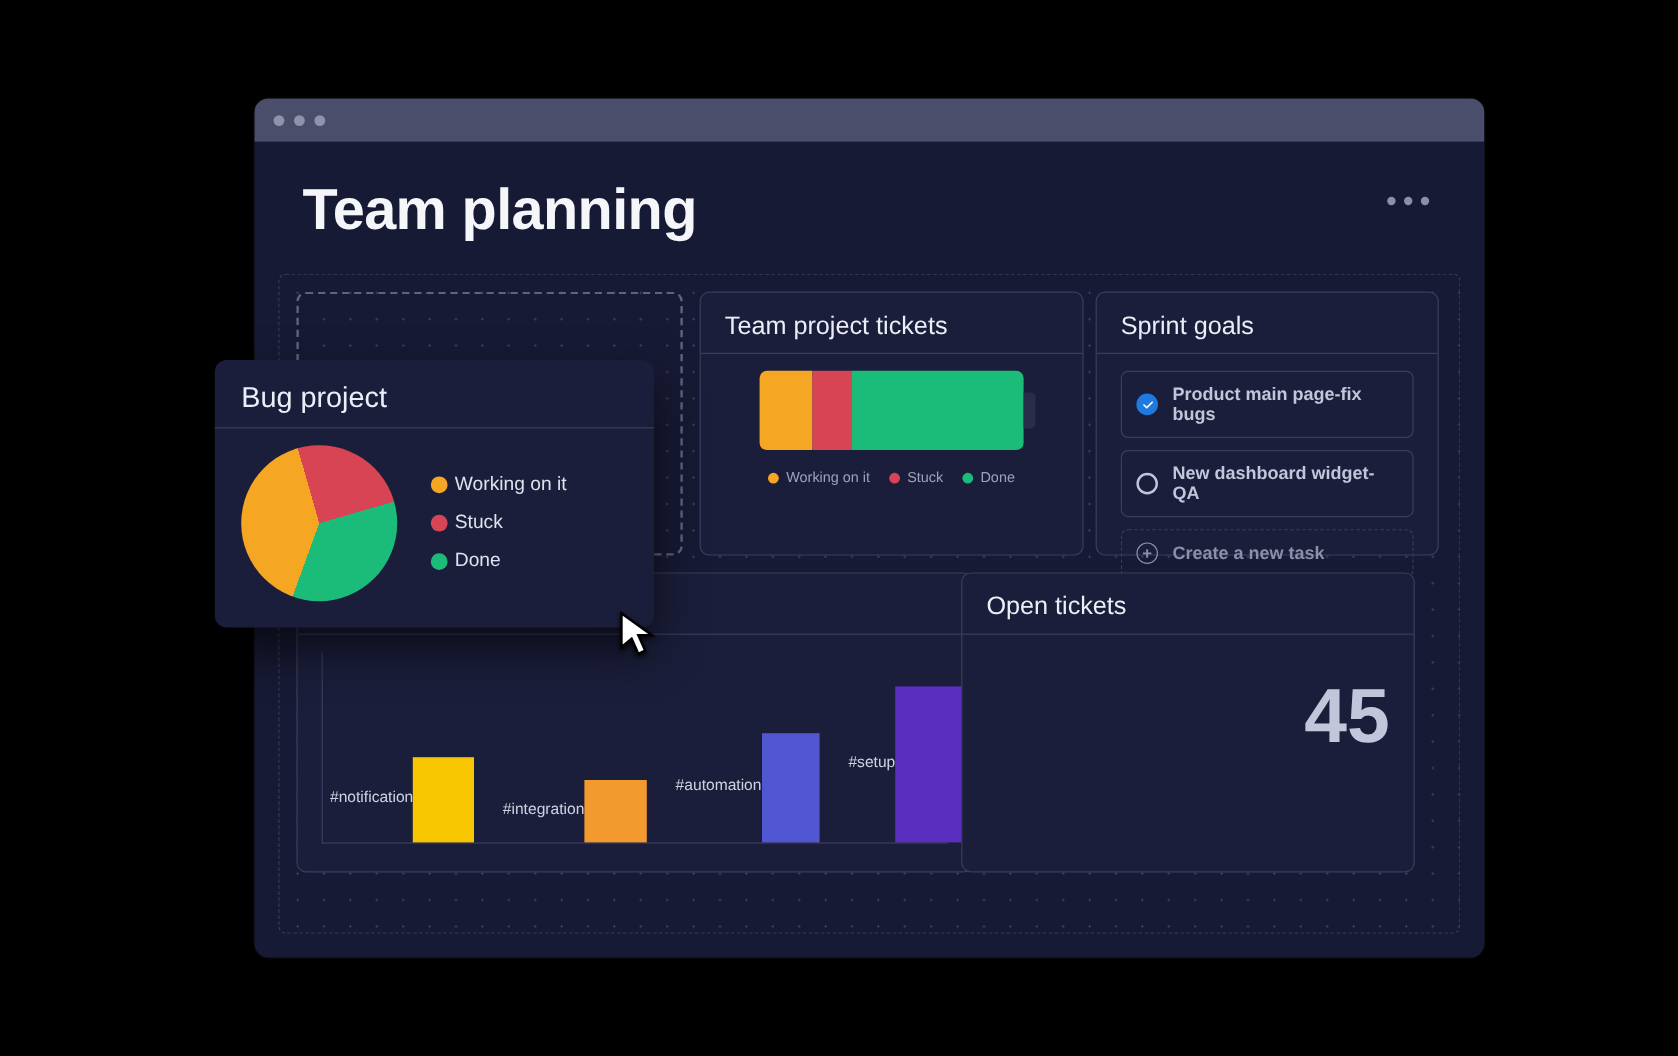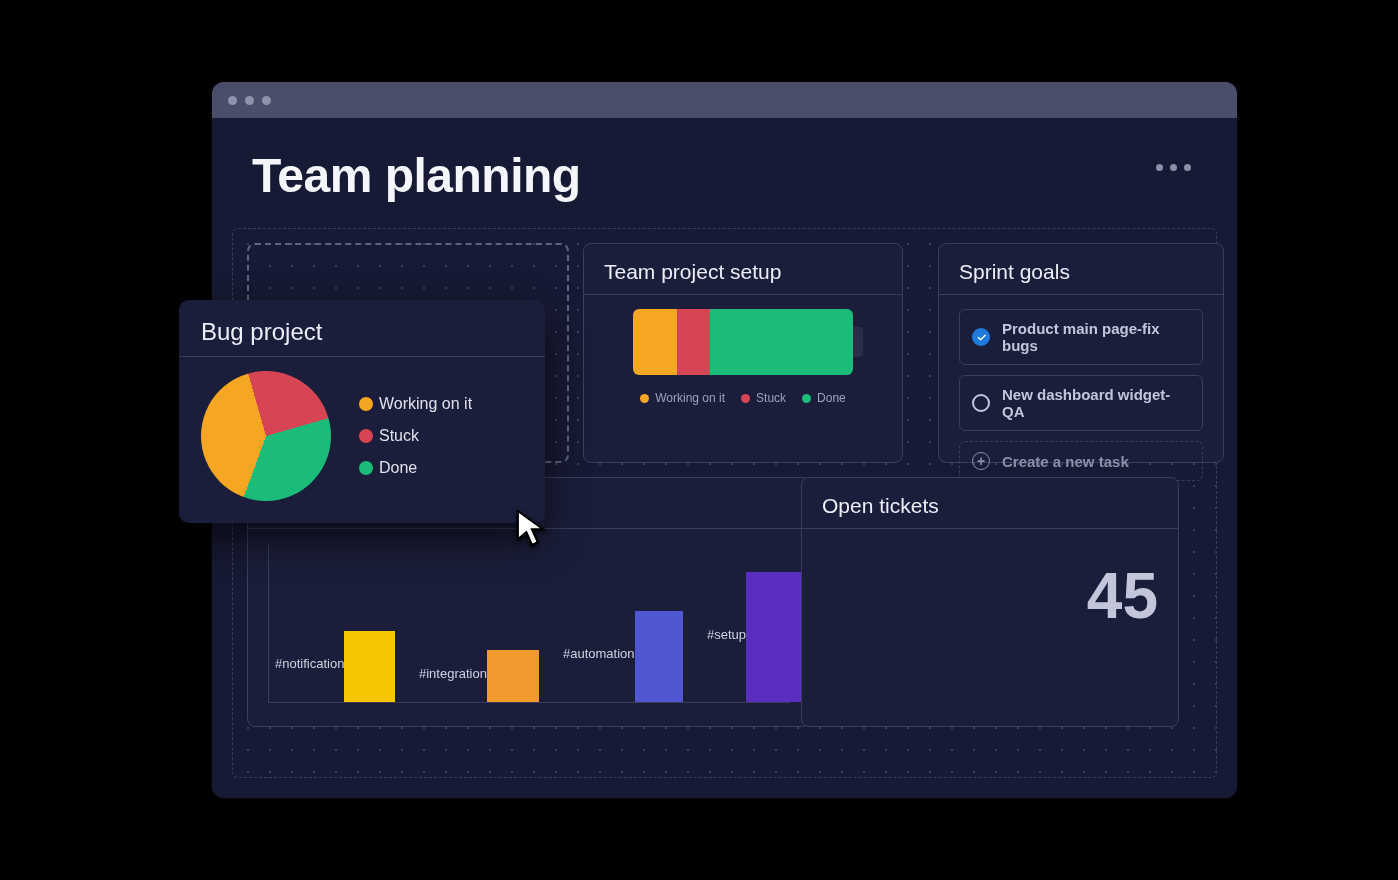--- a/index.html
+++ b/index.html
@@ -120,21 +120,21 @@
         <span></span>
           <span></span>
           <span></span>
       </div>
 
       <div class="canvas">
 
         <div class="drop-placeholder" style="left:14px; top:14px; width:322px; height:220px;"></div>
 
         <div class="widget" style="left:350px; top:14px; width:320px; height:220px;">
-          <div class="widget-title">Team project setup</div>
+          <div class="widget-title">Team project tickets</div>
           <div class="widget-divider"></div>
           <div class="battery-wrap">
             <div class="battery">
               <div class="seg" id="batt-seg-0" style="width: 20%; background: rgb(245, 166, 35);"></div>
               <div class="seg" id="batt-seg-1" style="width: 15%; background: rgb(215, 69, 84);"></div>
               <div class="seg last" id="batt-seg-2" style="width: 65%; background: rgb(27, 188, 122);"></div>
               <div class="battery-cap"></div>
             </div>
             <div class="legend-row">
               <div class="legend-item">
@@ -146,21 +146,21 @@
                   <span>Stuck</span>
                 </div>
               <div class="legend-item">
                   <span class="legend-dot" id="ts-ld-2" style="background: rgb(27, 188, 122);"></span>
                   <span>Done</span>
                 </div>
             </div>
           </div>
         </div>
 
-        <div class="widget" style="left:705px; top:14px; width:286px; height:220px;">
+        <div class="widget" style="left:680px; top:14px; width:286px; height:220px;">
           <div class="widget-title">Sprint goals</div>
           <div class="widget-divider"></div>
 
           <div class="goal-line">
             <span class="check-circle checked">
               <svg viewBox="0 0 24 24">
                   <path d="M5 12l5 5L20 7" stroke="#fff" stroke-width="3" fill="none" stroke-linecap="round" stroke-linejoin="round"></path>
                 </svg>
             </span>
             <span>Product main page-fix bugs</span>

